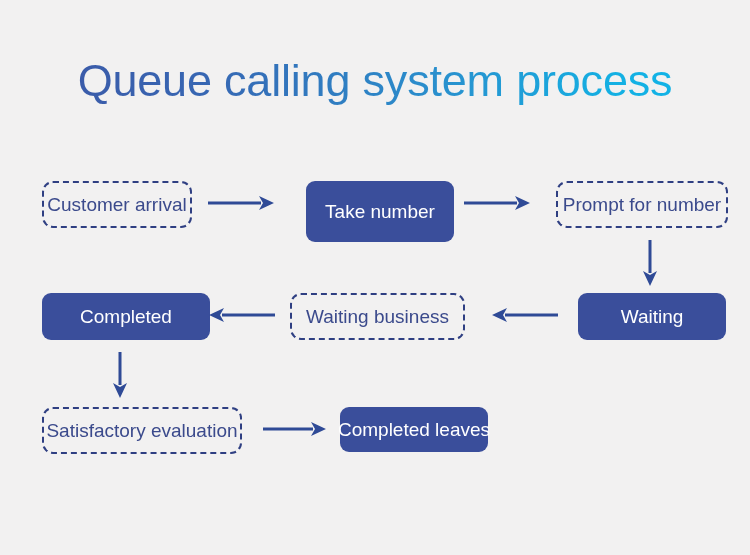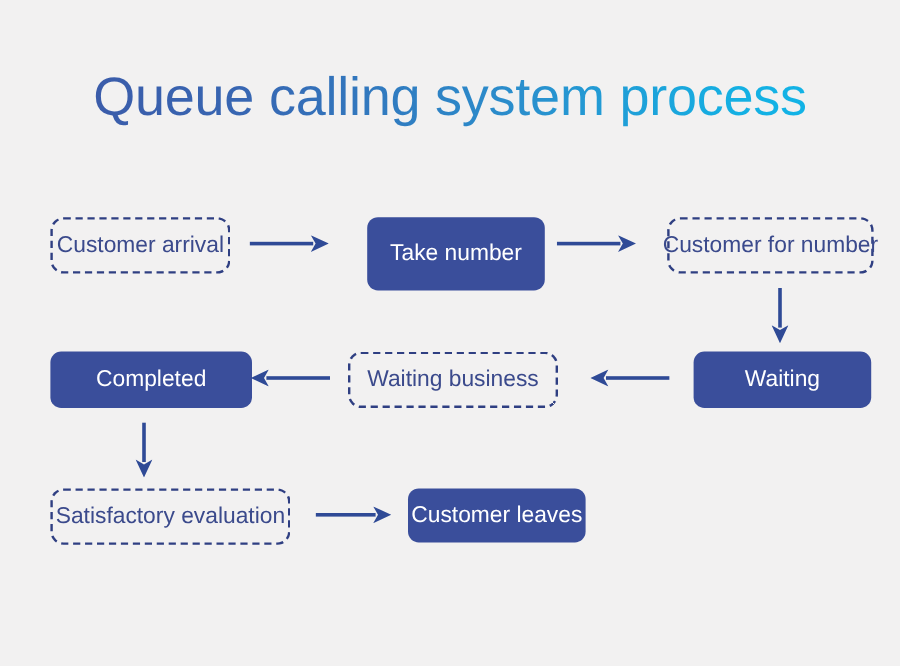--- a/index.html
+++ b/index.html
@@ -76,36 +76,36 @@
   <div id="page-title">Queue calling system process</div>
 
   <div id="nodes-layer">
       <div class="node dashed" style="left: 42px; top: 181px; width: 150px; height: 47px;">
         <span>Customer arrival</span>
       </div>
       <div class="node solid" style="left: 291px; top: 181px; width: 148px; height: 61px; margin-left: 15px;">
         <span>Take number</span>
       </div>
       <div class="node dashed" style="left: 556px; top: 181px; width: 172px; height: 47px;">
-        <span>Customer for number</span>
+        <span>Prompt for number</span>
       </div>
       <div class="node solid" style="left: 578px; top: 293px; width: 148px; height: 47px;">
         <span>Waiting</span>
       </div>
       <div class="node dashed" style="left: 290px; top: 293px; width: 175px; height: 47px;">
         <span>Waiting business</span>
       </div>
       <div class="node solid" style="left: 42px; top: 293px; width: 168px; height: 47px;">
         <span>Completed</span>
       </div>
       <div class="node dashed" style="left: 42px; top: 407px; width: 200px; height: 47px;">
         <span>Satisfactory evaluation</span>
       </div>
       <div class="node solid" style="left: 340px; top: 407px; width: 148px; height: 45px;">
-        <span>Customer leaves</span>
+        <span>Completed leaves</span>
       </div>
     </div>
   <div id="arrows-layer">
       <div class="arrow" style="left: 208px; top: 196px;">
         <svg width="66" height="14" viewBox="0 0 66 14">
           <rect x="0" y="5.5" width="53" height="3" fill="#2f4a96"></rect>
           <polygon points="66,7 51,0 55,7 51,14" fill="#2f4a96"></polygon>
         </svg>
       </div>
       <div class="arrow" style="left: 464px; top: 196px;">

